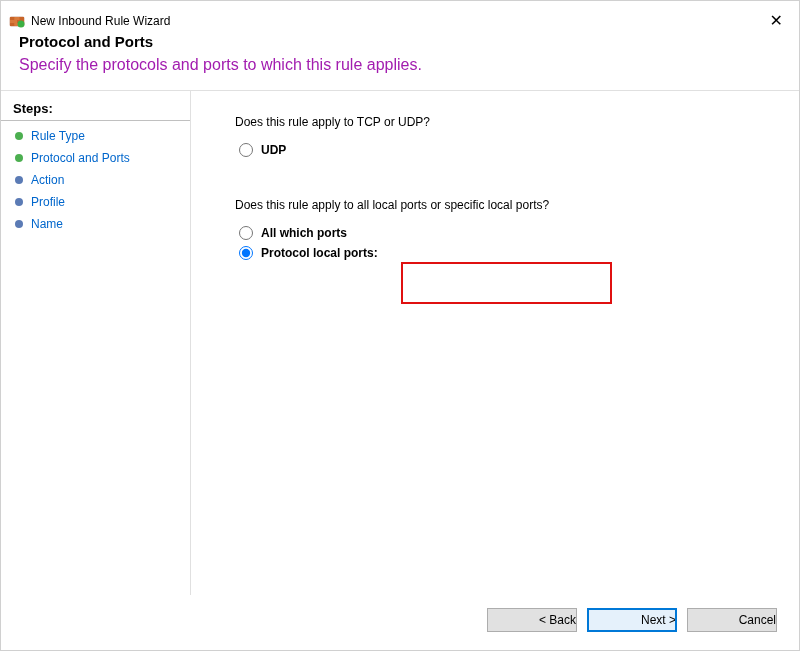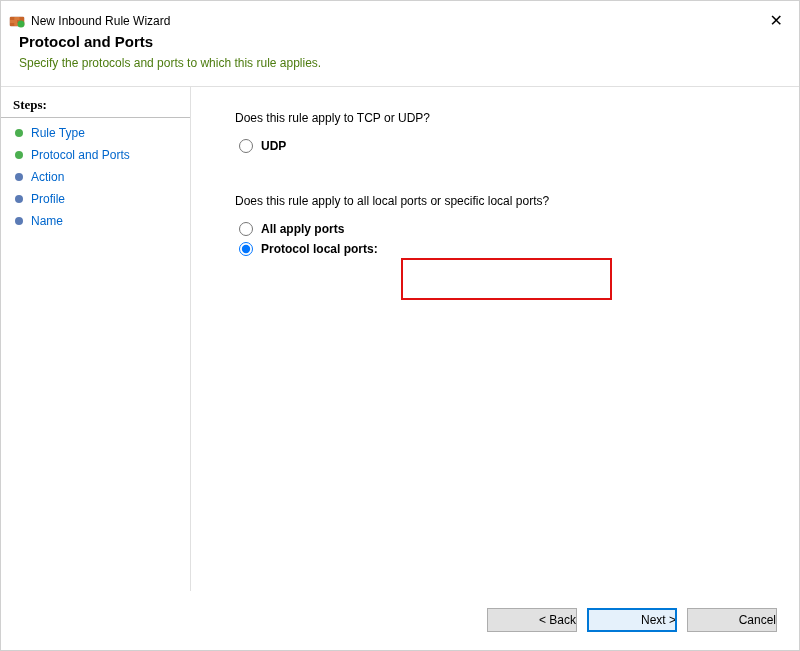--- a/index.html
+++ b/index.html
@@ -51,22 +51,22 @@
     .header {
       padding: 0 18px 16px 18px;
     }
     .header h1 {
       font-size: 15px;
       font-weight: 700;
       color: #000;
       margin-bottom: 6px;
     }
     .header .subtitle {
-      font-size: 12px;
-      color: #4d7c0f;
+      font-size: 16px;
+      color: #a21caf;
     }
 
     
     .body {
       display: flex;
       height: 505px;
       border-top: 1px solid #e0e0e0;
     }
 
     
@@ -74,21 +74,20 @@
       width: 190px;
       border-right: 1px solid #e0e0e0;
       padding-top: 8px;
     }
     .sidebar-heading {
       font-size: 13px;
       font-weight: 700;
       padding: 2px 12px 4px 12px;
       border-bottom: 1px solid #c0c0c0;
       margin-bottom: 4px;
-      font-family: Liberation Serif, serif;
     }
     .step-item {
       display: flex;
       align-items: center;
       gap: 8px;
       padding: 4px 12px 4px 14px;
       font-size: 12px;
       color: #0066cc;
       cursor: pointer;
     }
@@ -252,21 +251,21 @@
       <input type="radio" name="proto" style="">
       <span class="radio-label">UDP</span>
     </label>
 
     <div class="spacer"></div>
 
     <div class="question">Does this rule apply to all local ports or specific local ports?</div>
 
     <label class="radio-row">
       <input type="radio" name="ports" style="">
-      <span class="radio-label">All apply ports</span>
+      <span class="radio-label">All which ports</span>
     </label>
 
     <div class="radio-row ports-row">
       <div class="ports-label-col">
         <label class="radio-row" style="padding-left:0">
           <input type="radio" name="ports" checked="" style="">
           <span class="radio-label">Protocol local ports:</span>
         </label>
       </div>
     </div>

